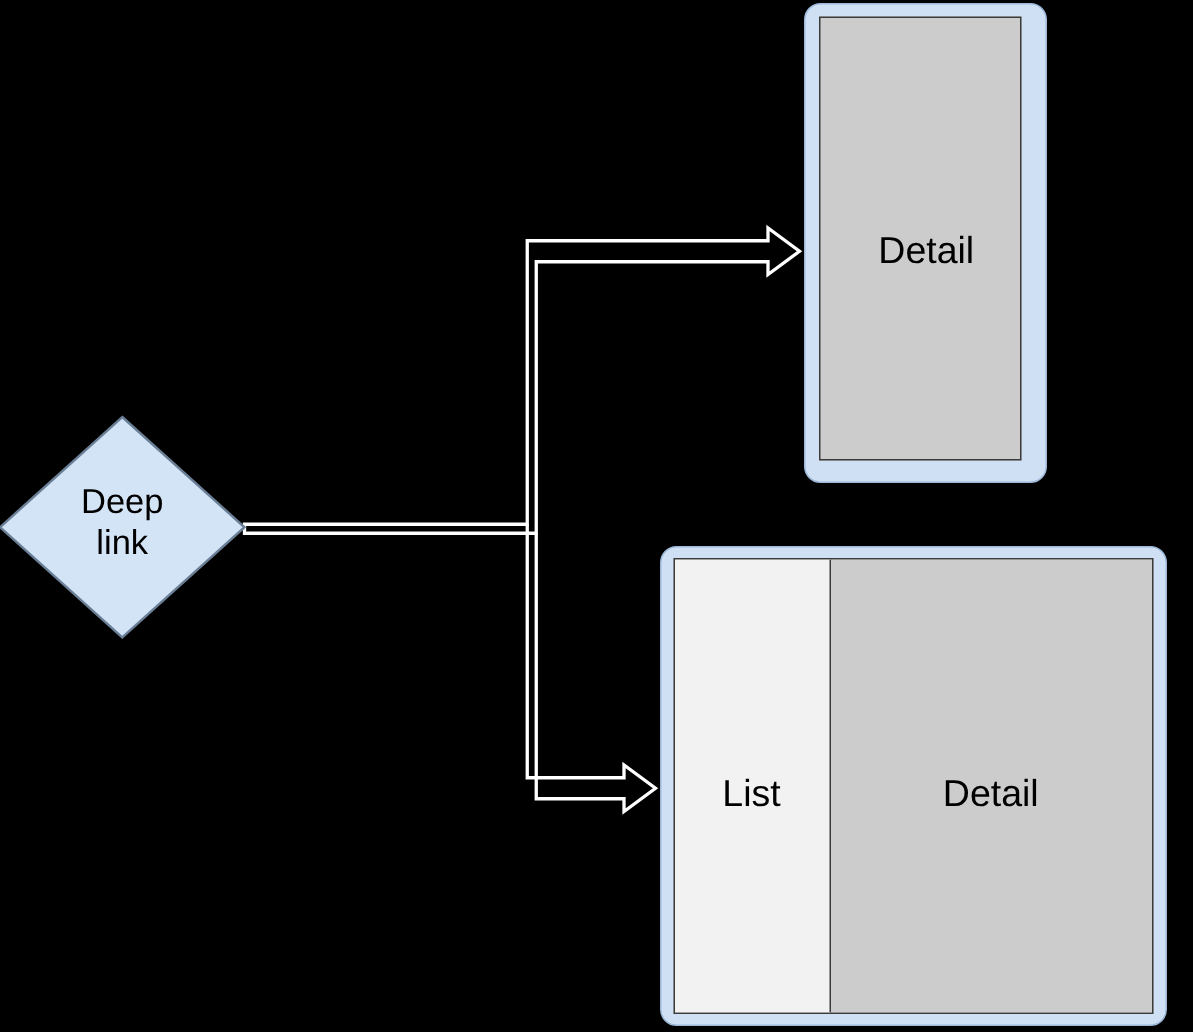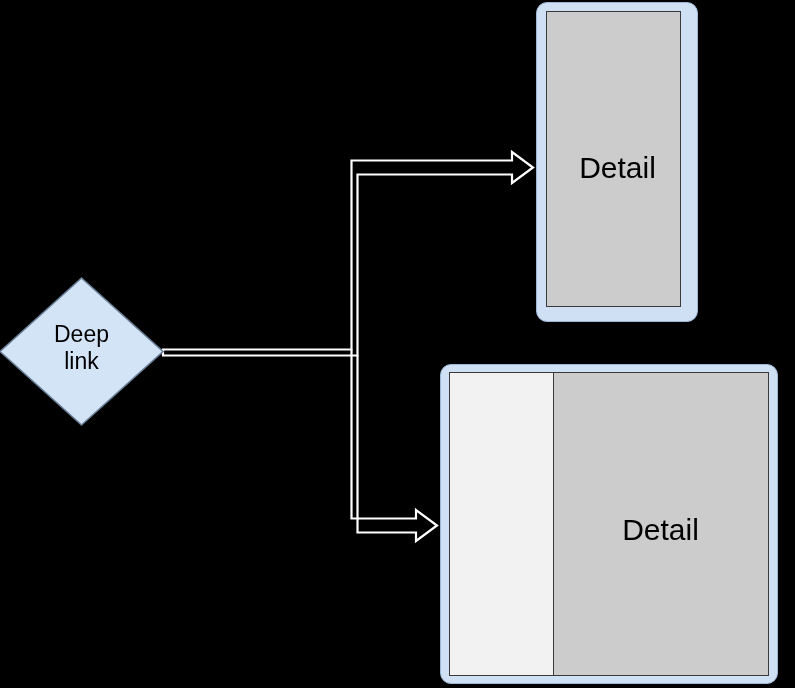--- a/index.html
+++ b/index.html
@@ -20,21 +20,21 @@
   .svg-layer {
     position: absolute;
     left: 0;
     top: 0;
     width: 795px;
     height: 688px;
   }
   .node-label {
     position: absolute;
     color: #000000;
-    font-size: 30px;
+    font-size: 25px;
     line-height: 29px;
     text-align: center;
     white-space: pre-line;
     pointer-events: none;
     font-family: "Liberation Sans", sans-serif;
   }
   .diamond-label {
     font-size: 23px;
     line-height: 27px;
   }
@@ -74,15 +74,16 @@
     <div class="panel" style="left:9px; top:8px; width:135px; height:296px; background:#cccccc; border:1px solid #3a3a3a;"></div>
   </div>
   <div class="node-label" style="left:546px; top:153px; width:143px;">Detail</div>
 
   <div class="screen-frame" style="left:440px; top:364px; width:338px; height:320px; background:#cfe0f4; border:1px solid #9cb7d8; border-radius:11px;">
     <div class="panel" style="left:8px; top:7px; width:320px; height:304px; border:1px solid #3a3a3a; background:#cccccc; overflow:hidden;">
       <div class="panel" style="left:0px; top:0px; width:104px; height:302px; background:#f2f2f2; border-right:1px solid #3a3a3a;"></div>
       <div class="panel" style="left:105px; top:0px; width:213px; height:302px; background:#cccccc;"></div>
     </div>
   </div>
+  <div class="node-label" style="left:449px; top:515px; width:104px;">List</div>
   <div class="node-label" style="left:554px; top:515px; width:213px;">Detail</div>
 
 </div>
 
 </body></html>

